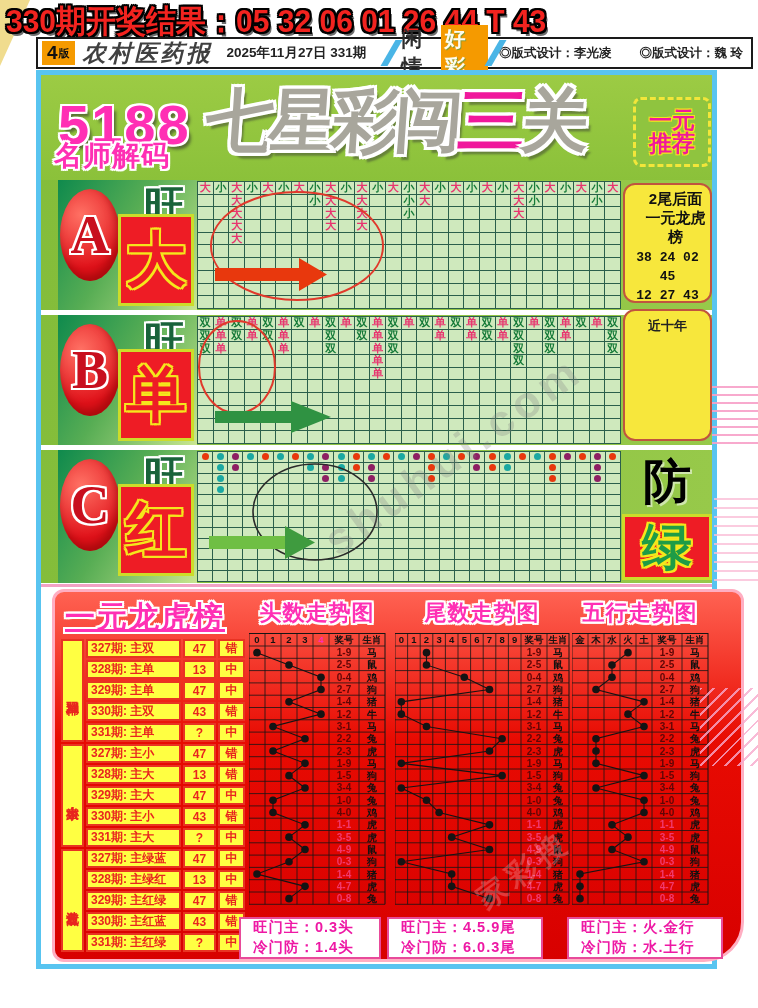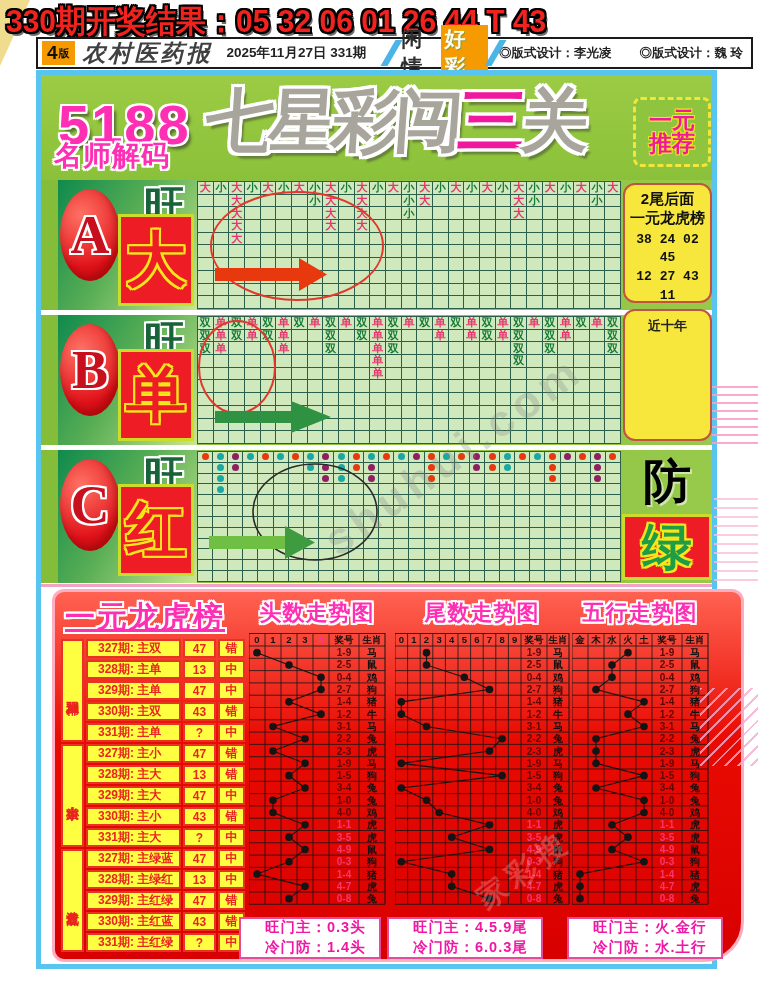--- a/index.html
+++ b/index.html
@@ -55,39 +55,39 @@
   .defend-box{position:absolute;left:581px;top:64px;width:90px;height:66px;background:#ee1c25;border:3px solid #cddc29;box-sizing:border-box;display:flex;align-items:center;justify-content:center;}
   .defend-char{font-size:50px;font-weight:900;color:#1e9c46;line-height:1;}
 
   .cgrid{position:absolute;left:156px;top:1px;width:424px;height:128px;display:grid;background:#cfe9bd;border-left:1px solid #2b5f4b;border-top:1px solid #2b5f4b;box-sizing:border-box;}
   .sec-c .cgrid{height:131px;}
   .gcell{border-right:1px solid #2b5f4b;border-bottom:1px solid #2b5f4b;display:flex;align-items:center;justify-content:center;font-size:11px;font-weight:700;line-height:1;overflow:hidden;box-sizing:border-box;}
   .dot{width:7px;height:7px;border-radius:50%;}
   .overlay{position:absolute;left:156px;top:0;pointer-events:none;}
 
   .tip-box{left:623px;top:183px;width:89px;height:120px;background:#f7e73c;border:2px solid #c0543f;border-radius:12px;box-sizing:border-box;text-align:center;padding-top:5px;}
-  .tip-title{font-size:15px;font-weight:800;color:#111;line-height:1.25;}
+  .tip-title{font-size:15px;font-weight:800;color:#111;line-height:1.25;margin-left:16px;}
   .tip-rows{margin-top:3px;font-family:"Liberation Mono",monospace;font-size:13px;font-weight:700;color:#111;line-height:1.45;}
   .decade-box{left:623px;top:309px;width:89px;height:132px;background:#f7e73c;border:2px solid #c0543f;border-radius:12px;box-sizing:border-box;text-align:center;padding-top:6px;font-size:13px;font-weight:700;color:#222;}
   .pink-line{left:41px;top:584px;width:671px;height:3px;background:#f2a2c4;}
 
   .bottom-red{left:52px;top:589px;width:692px;height:373px;background:linear-gradient(180deg,#ff6252,#e80b02 40%,#d80000);border:3px solid #ffaec2;border-radius:12px 12px 40px 12px;box-sizing:border-box;}
   .lhb-title{position:absolute;left:10px;top:5px;font-size:30px;font-weight:900;color:#ff2fb4;letter-spacing:2px;text-decoration:underline;}
   .lhb-table{position:absolute;left:6px;top:47px;display:grid;grid-template-columns:23px 95px 33px 27px;grid-auto-rows:19px;gap:2px;}
   .lhb-cell{background:#ffff42;border:2px solid #e83323;color:#e8251f;font-weight:800;font-size:12px;display:flex;align-items:center;box-sizing:border-box;overflow:hidden;}
-  .lhb-cell.pred{padding-left:10px;}
+  .lhb-cell.pred{padding-left:3px;}
   .lhb-cell.val,.lhb-cell.res{justify-content:center;}
   .lhb-lab{grid-row:span 5;writing-mode:vertical-lr;text-orientation:upright;justify-content:center;font-size:13px;line-height:1;letter-spacing:0;}
   .chart{position:absolute;text-align:center;}
   .chart0{left:192px;top:6px;width:140px;}
   .chart1c{left:336px;top:6px;width:182px;}
   .chart2c{left:514px;top:6px;width:142px;}
   .chart-title{font-size:22px;font-weight:900;color:#ff2fb4;letter-spacing:1px;margin-bottom:5px;}
   .chart svg{display:block;margin:0 auto;}
-  .fbox{position:absolute;top:325px;height:42px;background:#fff;border:2px solid #e84a9a;box-sizing:border-box;display:flex;flex-direction:column;justify-content:center;padding-left:24px;text-align:left;}
+  .fbox{position:absolute;top:325px;height:42px;background:#fff;border:2px solid #e84a9a;box-sizing:border-box;display:flex;flex-direction:column;justify-content:center;padding-left:12px;text-align:left;}
   .fbox0{left:184px;width:142px;}
   .fbox1{left:332px;width:156px;}
   .fbox2{left:512px;width:156px;}
   .fline{font-size:14.5px;font-weight:800;color:#ee18a4;line-height:1.35;letter-spacing:1px;}
 
   .wm{color:rgba(130,130,130,.28);font-weight:700;letter-spacing:6px;white-space:nowrap;pointer-events:none;}
   .wm1{left:300px;top:430px;font-size:44px;transform:rotate(-36deg);}
   .wm2{left:470px;top:850px;font-size:30px;transform:rotate(-36deg);color:rgba(255,220,230,.25);}
   .hatch1{left:712px;top:386px;width:46px;height:58px;background:repeating-linear-gradient(180deg,rgba(247,160,200,.9) 0 2px,transparent 2px 8px);}
   .hatch2{left:700px;top:688px;width:58px;height:78px;background:repeating-linear-gradient(135deg,rgba(247,170,205,.8) 0 2px,transparent 2px 9px);}

